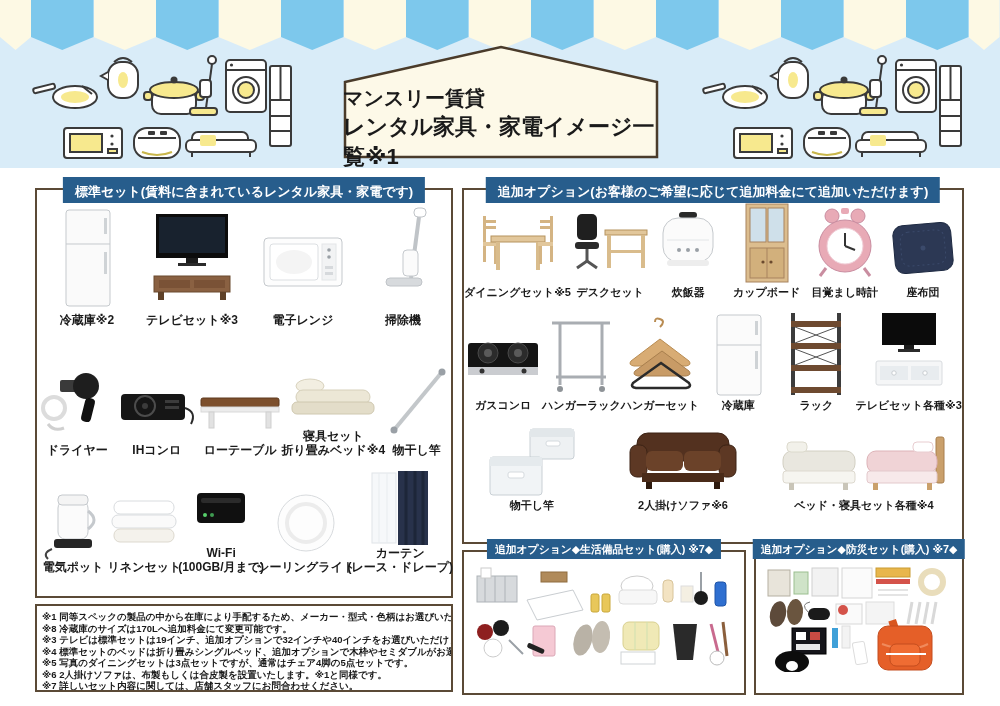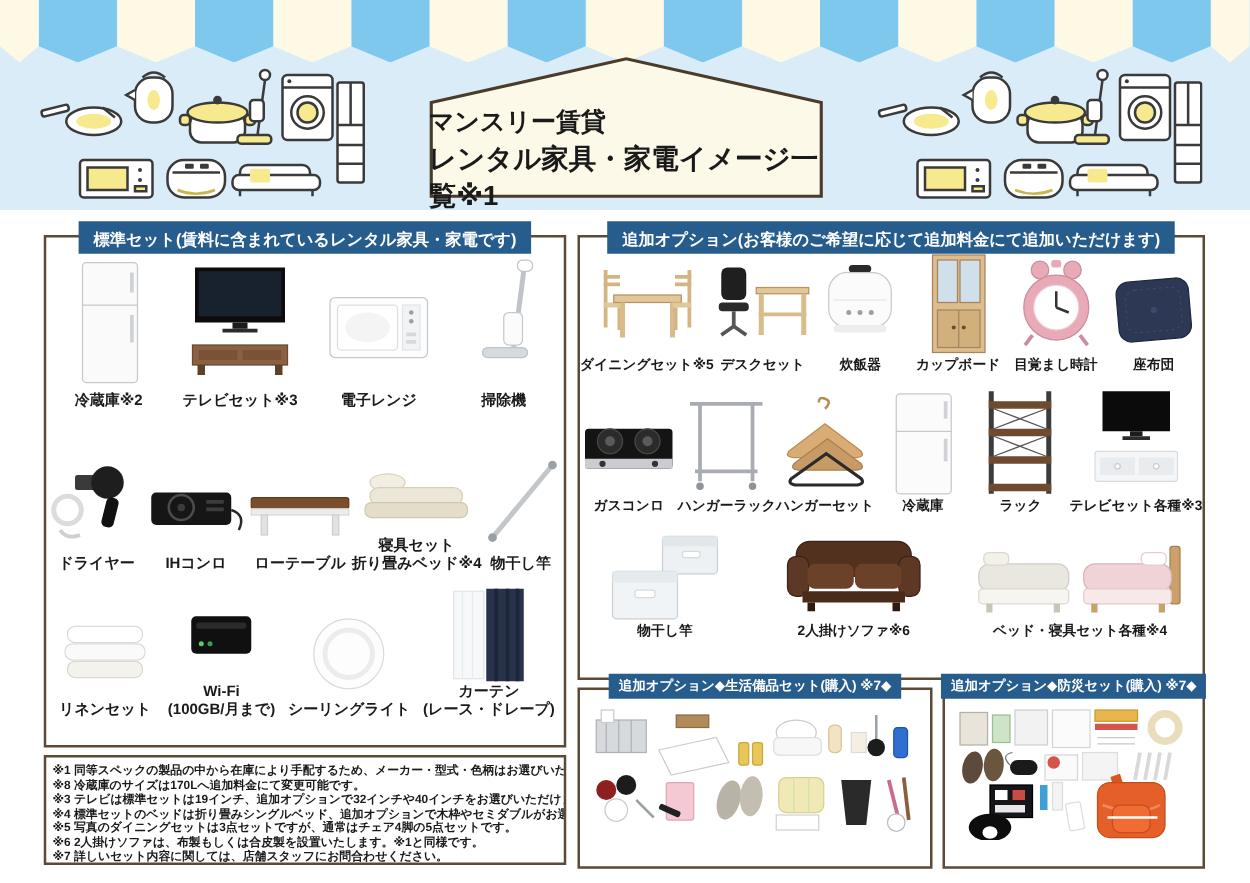--- a/index.html
+++ b/index.html
@@ -271,20 +271,32 @@
               <circle cx="10" cy="72" r="3.5" fill="#9aa0a6"></circle>
             </svg>
           </div>
         <div class="lbl">物干し竿</div>
       </div>
     </div>
 
     <div class="prow lrow3">
       <div class="cell">
         <div class="photo">
+            <svg width="74" height="78">
+              <rect x="22" y="18" width="30" height="38" rx="7" fill="#fbfbfb" stroke="#c5c9cd"></rect>
+              <rect x="22" y="12" width="30" height="10" rx="4" fill="#f4f4f4" stroke="#c5c9cd"></rect>
+              <path d="M52 28 q12 9 0 18" stroke="#c5c9cd" fill="none" stroke-width="3"></path>
+              <rect x="18" y="56" width="38" height="9" rx="3" fill="#262626"></rect>
+              <path d="M16 66 q-10 4 -4 10" stroke="#444" fill="none" stroke-width="2"></path>
+            </svg>
+          </div>
+        <div class="lbl">電気ポット</div>
+      </div>
+      <div class="cell">
+        <div class="photo">
             <svg width="80" height="78">
               <rect x="10" y="18" width="60" height="13" rx="6" fill="#ffffff" stroke="#d9dcdf"></rect>
               <rect x="8" y="32" width="64" height="13" rx="6" fill="#fafafa" stroke="#d9dcdf"></rect>
               <rect x="10" y="46" width="60" height="13" rx="6" fill="#f4f2ec" stroke="#ddd9cf"></rect>
             </svg>
           </div>
         <div class="lbl">リネンセット</div>
       </div>
       <div class="cell">
         <div class="photo">

